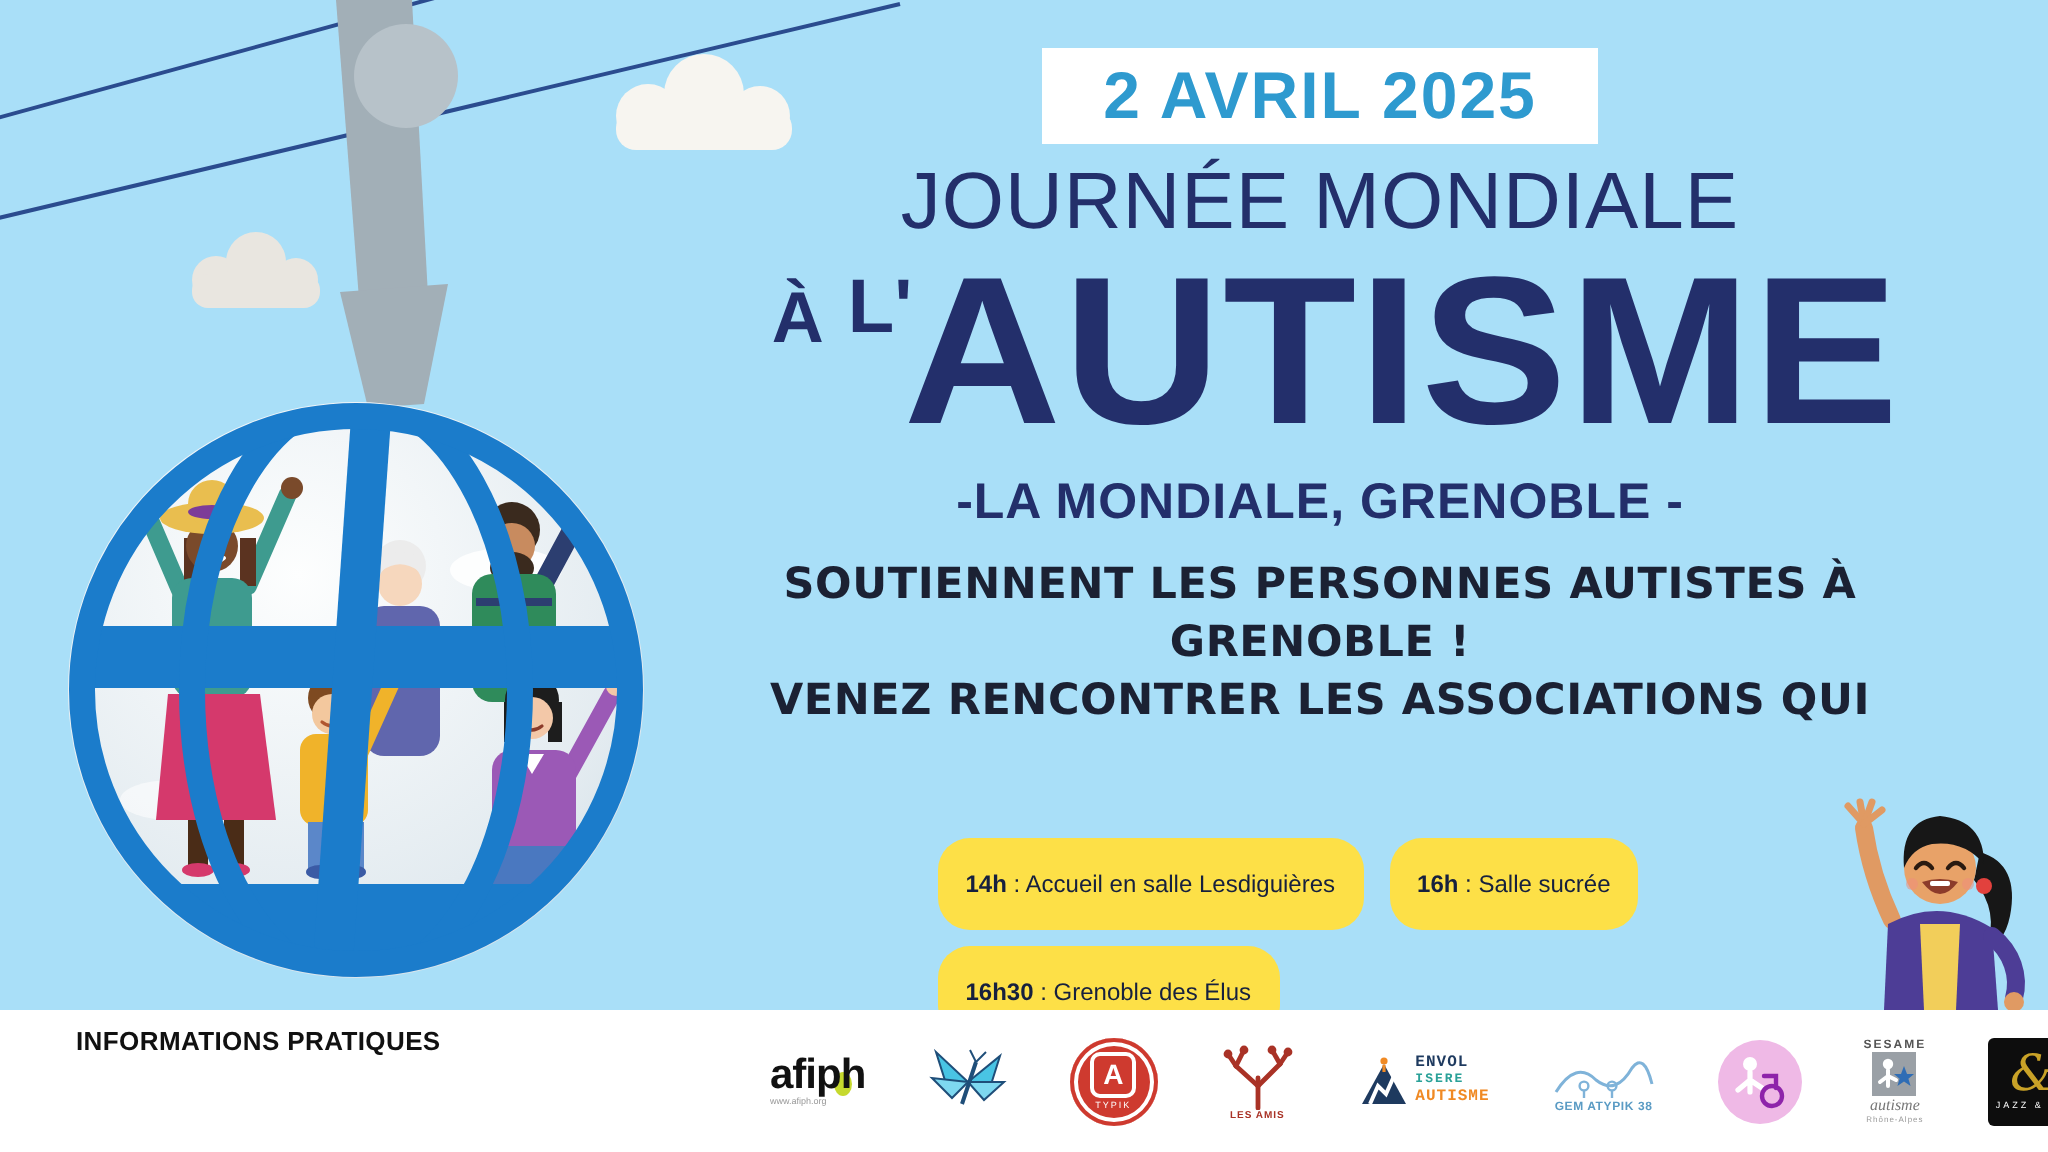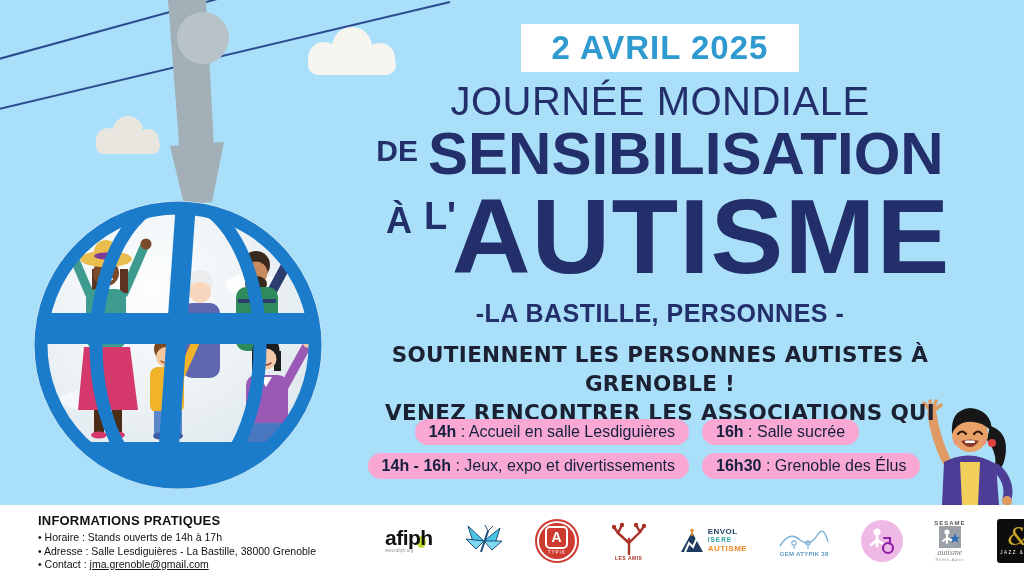--- a/index.html
+++ b/index.html
@@ -22,21 +22,21 @@
   .t3 .a{font-size:36px;font-weight:bold;margin-top:16px;}
   .t3 .l{font-size:38px;font-weight:bold;margin-top:10px;}
   .t3 .autisme{font-size:102px;font-weight:bold;letter-spacing:1px;display:inline-block;transform:scale(1.07,1.03);transform-origin:center top;}
   .location{margin-top:14px;font-size:25px;font-weight:bold;letter-spacing:.5px;}
   .tagline{margin-top:12px;font-size:21.5px;font-weight:bold;color:#1B2133;
            font-family:"DejaVu Sans",sans-serif;letter-spacing:.3px;line-height:1.35;}
 
   
   .sched{position:absolute;left:344px;top:419px;width:600px;display:grid;
          grid-template-columns:auto auto;gap:8px 13px;justify-content:center;}
-  .pill{background:#f9a8d4;border-radius:16px;padding:4px 14px;font-size:16px;
+  .pill{background:#fde047;border-radius:16px;padding:16px 14px;font-size:12px;
         color:#16203E;white-space:nowrap;}
   .pill b{font-weight:bold;}
   .c1{justify-self:end;} .c2{justify-self:start;}
 
   
   .infobar{position:absolute;left:0;top:505px;width:1024px;height:71px;background:#fff;display:flex;}
   .info{flex:0 0 auto;width:300px;padding:8px 0 0 38px;color:#111;}
   .info h3{margin:0 0 3px;font-size:13px;letter-spacing:.2px;font-weight:bold;}
   .info ul{margin:0;padding:0;list-style:none;}
   .info li{font-size:10.5px;line-height:13.5px;}
@@ -50,21 +50,21 @@
   .afiph{position:relative;}
   .afiph .word{font-size:21px;font-weight:bold;color:#111;letter-spacing:-.5px;position:relative;z-index:1;}
   .afiph .dot{position:absolute;right:7px;top:9px;width:9px;height:12px;background:#C6D92E;border-radius:50%;z-index:0;}
   .afiph .sub{font-size:4.5px;color:#999;margin-top:1px;align-self:flex-start;}
   .badge-a{width:44px;height:44px;border-radius:50%;background:#CE3A2F;box-shadow:inset 0 0 0 2px #CE3A2F, inset 0 0 0 4px #fff;
            display:flex;flex-direction:column;align-items:center;justify-content:center;color:#fff;}
   .badge-a .sq{width:19px;height:19px;border:2px solid #fff;border-radius:5px;display:flex;align-items:center;justify-content:center;
                font-size:14px;font-weight:bold;}
   .badge-a .sub{font-size:4.5px;margin-top:2px;letter-spacing:1px;}
   .tree .sub{font-size:5px;color:#A93226;font-weight:bold;margin-top:1px;text-transform:uppercase;letter-spacing:.5px;}
-  .envol{flex-direction:row;gap:3px;}
+  .envol{flex-direction:row;gap:3px;font-family:Liberation Mono, monospace;}
   .envol .txt{display:flex;flex-direction:column;align-items:flex-start;gap:1px;}
   .envol .e1{font-size:8px;font-weight:bold;color:#1E3A5F;letter-spacing:.5px;}
   .envol .e2{font-size:6.5px;font-weight:bold;color:#2AA198;letter-spacing:1px;}
   .envol .e3{font-size:8px;font-weight:bold;color:#F08A24;letter-spacing:.5px;}
   .gem .txt{font-size:6px;font-weight:bold;color:#5A9BC4;margin-top:1px;letter-spacing:.3px;}
   .pinkbadge{width:42px;height:42px;border-radius:50%;background:#EFB9E6;display:flex;align-items:center;justify-content:center;}
   .sesame .s1{font-size:6px;font-weight:bold;color:#555;letter-spacing:1px;}
   .sesame .s2{font-size:8px;font-style:italic;color:#777;font-family:"Liberation Serif",serif;margin-top:1px;}
   .sesame .s3{font-size:4px;color:#999;margin-top:1px;letter-spacing:.5px;}
   .jazz{width:44px;height:44px;background:#0D0D0D;display:flex;flex-direction:column;align-items:center;justify-content:center;border-radius:3px;}
@@ -220,59 +220,47 @@
     <rect x="57" y="42.5" width="10" height="2.5" rx="1" fill="#fff"></rect>
     <circle cx="48" cy="44" r="3" fill="#EE8E7C" opacity=".55"></circle>
       <circle cx="76" cy="44" r="3" fill="#EE8E7C" opacity=".55"></circle>
   </svg>
 
   <div class="content">
     <div class="date-badge">
       <span>2 AVRIL 2025</span>
     </div>
     <div class="t1">JOURNÉE MONDIALE</div>
-    <div class="t2">
-      <span class="de">DE</span>
-      <span class="sens">SENSIBILISATION</span>
-    </div>
     <div class="t3">
       <span class="a">À</span>
       <span class="l">L'</span>
       <span class="autisme">AUTISME</span>
     </div>
-    <div class="location">-LA BASTILLE, PERSONNES -</div>
+    <div class="location">-LA MONDIALE, GRENOBLE -</div>
     <div class="tagline">
       <div>SOUTIENNENT LES PERSONNES AUTISTES À GRENOBLE !</div>
       <div>VENEZ RENCONTRER LES ASSOCIATIONS QUI</div>
     </div>
   </div>
 
   <div class="sched">
     <div class="pill c1">
       <b>14h</b><span> : Accueil en salle Lesdiguières</span>
     </div>
     <div class="pill c2">
       <b>16h</b><span> : Salle sucrée</span>
     </div>
-    <div class="pill c1">
-      <b>14h - 16h</b><span> : Jeux, expo et divertissements</span>
-    </div>
     <div class="pill c2">
       <b>16h30</b><span> : Grenoble des Élus</span>
     </div>
   </div>
 
   <div class="infobar">
     <div class="info">
       <h3>INFORMATIONS PRATIQUES</h3>
-      <ul>
-        <li>Horaire : Stands ouverts de 14h à 17h</li>
-        <li>Adresse : Salle Lesdiguières - La Bastille, 38000 Grenoble</li>
-        <li><span>Contact : </span><span class="link">jma.grenoble@gmail.com</span></li>
-      </ul>
     </div>
     <div class="divider"></div>
     <div class="logos">
 
       <div class="logo afiph">
         <span class="dot"></span>
         <span class="word">afiph</span>
         <span class="sub">www.afiph.org</span>
       </div>
 

